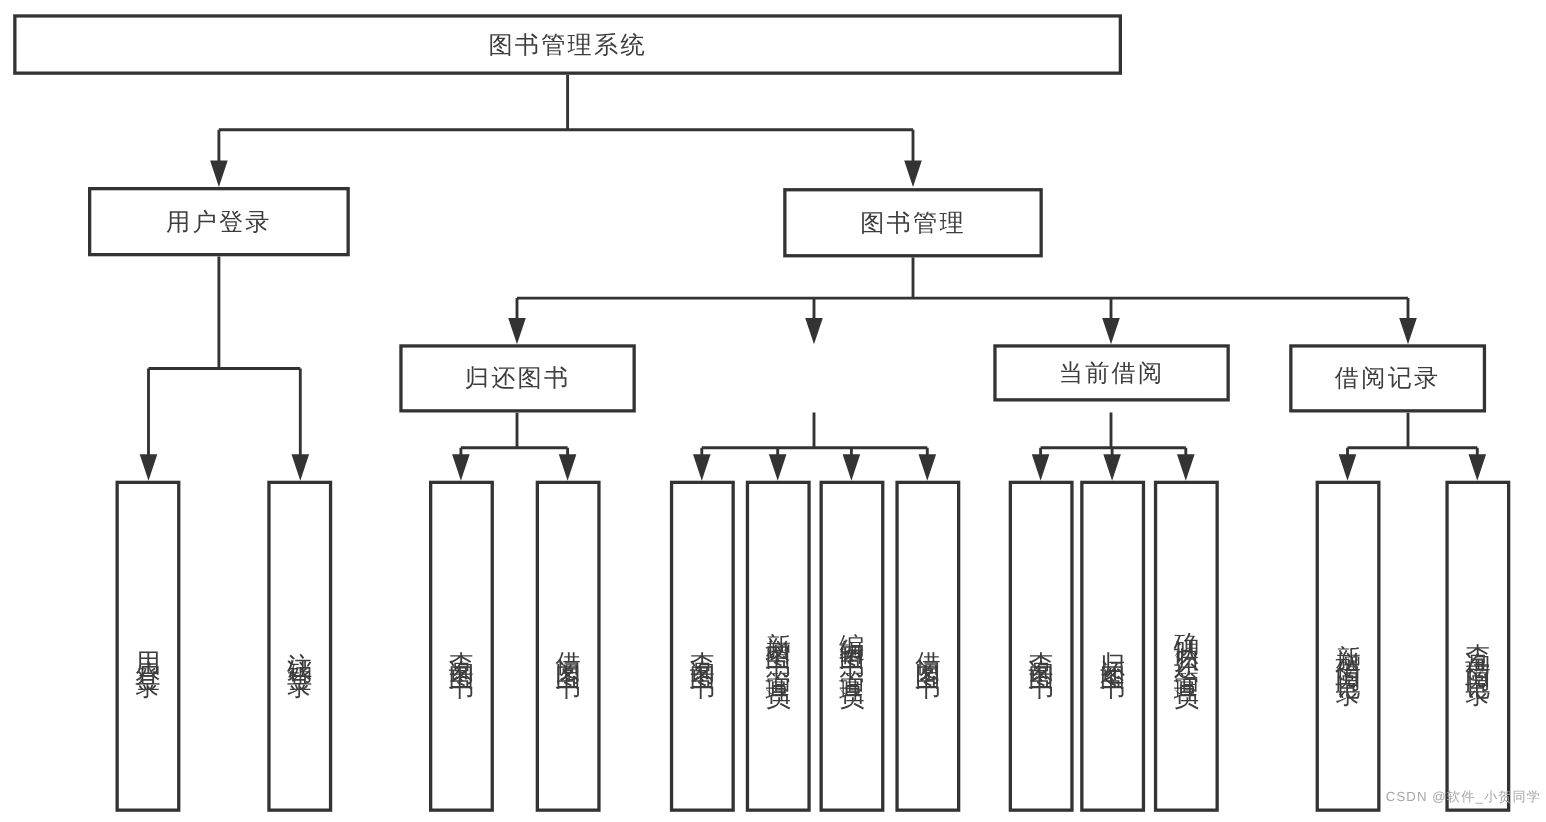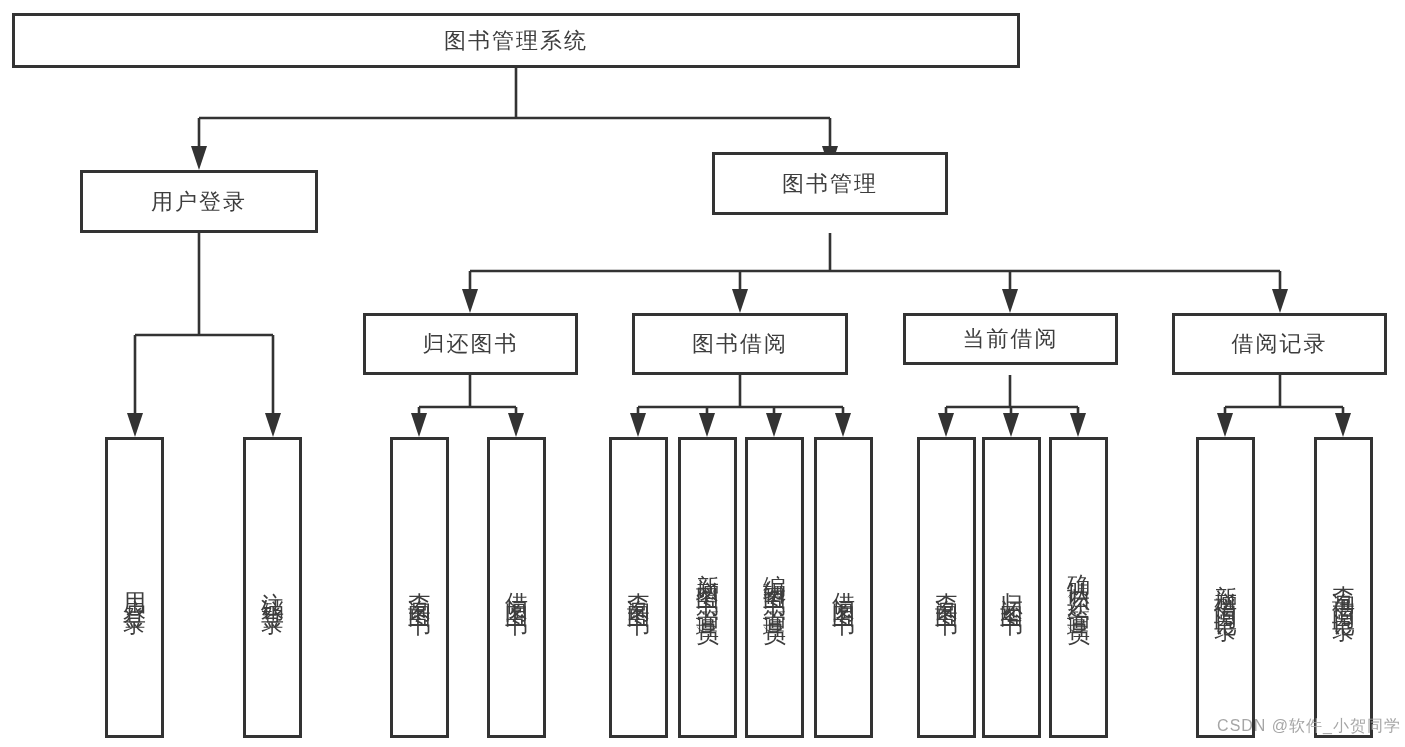--- a/index.html
+++ b/index.html
@@ -16,35 +16,35 @@
   .hbox{font-size:22px;letter-spacing:2px;white-space:nowrap;}
   .vbox{
     writing-mode:vertical-rl;text-orientation:mixed;
     font-size:23px;letter-spacing:7px;line-height:1;
     white-space:nowrap;
   }
   
   .n-root{left:12px;top:13px;width:1008px;height:55px;}
   
   .n-l2a{left:80px;top:170px;width:238px;height:63px;}
-  .n-l2b{left:712px;top:152px;width:236px;height:63px;}
+  .n-l2b{left:712px;top:171px;width:236px;height:63px;}
   
   .n-l3a{left:363px;top:313px;width:215px;height:62px;}
   .n-l3b{left:632px;top:313px;width:216px;height:62px;}
   .n-l3c{left:903px;top:313px;width:215px;height:52px;}
-  .n-l3d{left:1172px;top:313px;width:215px;height:62px;}
+  .n-l3d{left:1172px;top:313px;width:179px;height:62px;}
   
   .leaf{top:437px;width:59px;height:301px;}
   .lf1{left:105px;} .lf2{left:243px;}
   .lf3{left:390px;} .lf4{left:487px;}
   .lf5{left:609px;} .lf6{left:678px;} .lf7{left:745px;} .lf8{left:814px;}
   .lf9{left:917px;} .lf10{left:982px;} .lf11{left:1049px;}
   .lf12{left:1196px;} .lf13{left:1314px;}
   .watermark{
-    position:absolute;right:4px;top:716px;font-size:16px;color:#a6a6a6;
+    position:absolute;right:4px;top:716px;font-size:12px;color:#a6a6a6;
     letter-spacing:1px;white-space:nowrap;
   }
 </style>
 </head>
 <body>
 
 <div class="canvas">
 
   <svg class="edges" width="1405" height="747" viewBox="0 0 1405 747" fill="none" stroke="#333333" stroke-width="2.6">
 
@@ -81,21 +81,20 @@
     <polygon points="1217,413 1233,413 1225,437" fill="#333333" stroke="none"></polygon>
     <polygon points="1335,413 1351,413 1343,437" fill="#333333" stroke="none"></polygon>
   </svg>
 
   <div class="box hbox n-root">图书管理系统</div>
 
   <div class="box hbox n-l2a">用户登录</div>
   <div class="box hbox n-l2b">图书管理</div>
 
   <div class="box hbox n-l3a">归还图书</div>
-  <div class="box hbox n-l3b">图书借阅</div>
   <div class="box hbox n-l3c">当前借阅</div>
   <div class="box hbox n-l3d">借阅记录</div>
 
   <div class="box vbox leaf lf1">用户登录</div>
   <div class="box vbox leaf lf2">注销登录</div>
 
   <div class="box vbox leaf lf3">查询图书</div>
   <div class="box vbox leaf lf4">借阅图书</div>
 
   <div class="box vbox leaf lf5">查询图书</div>

